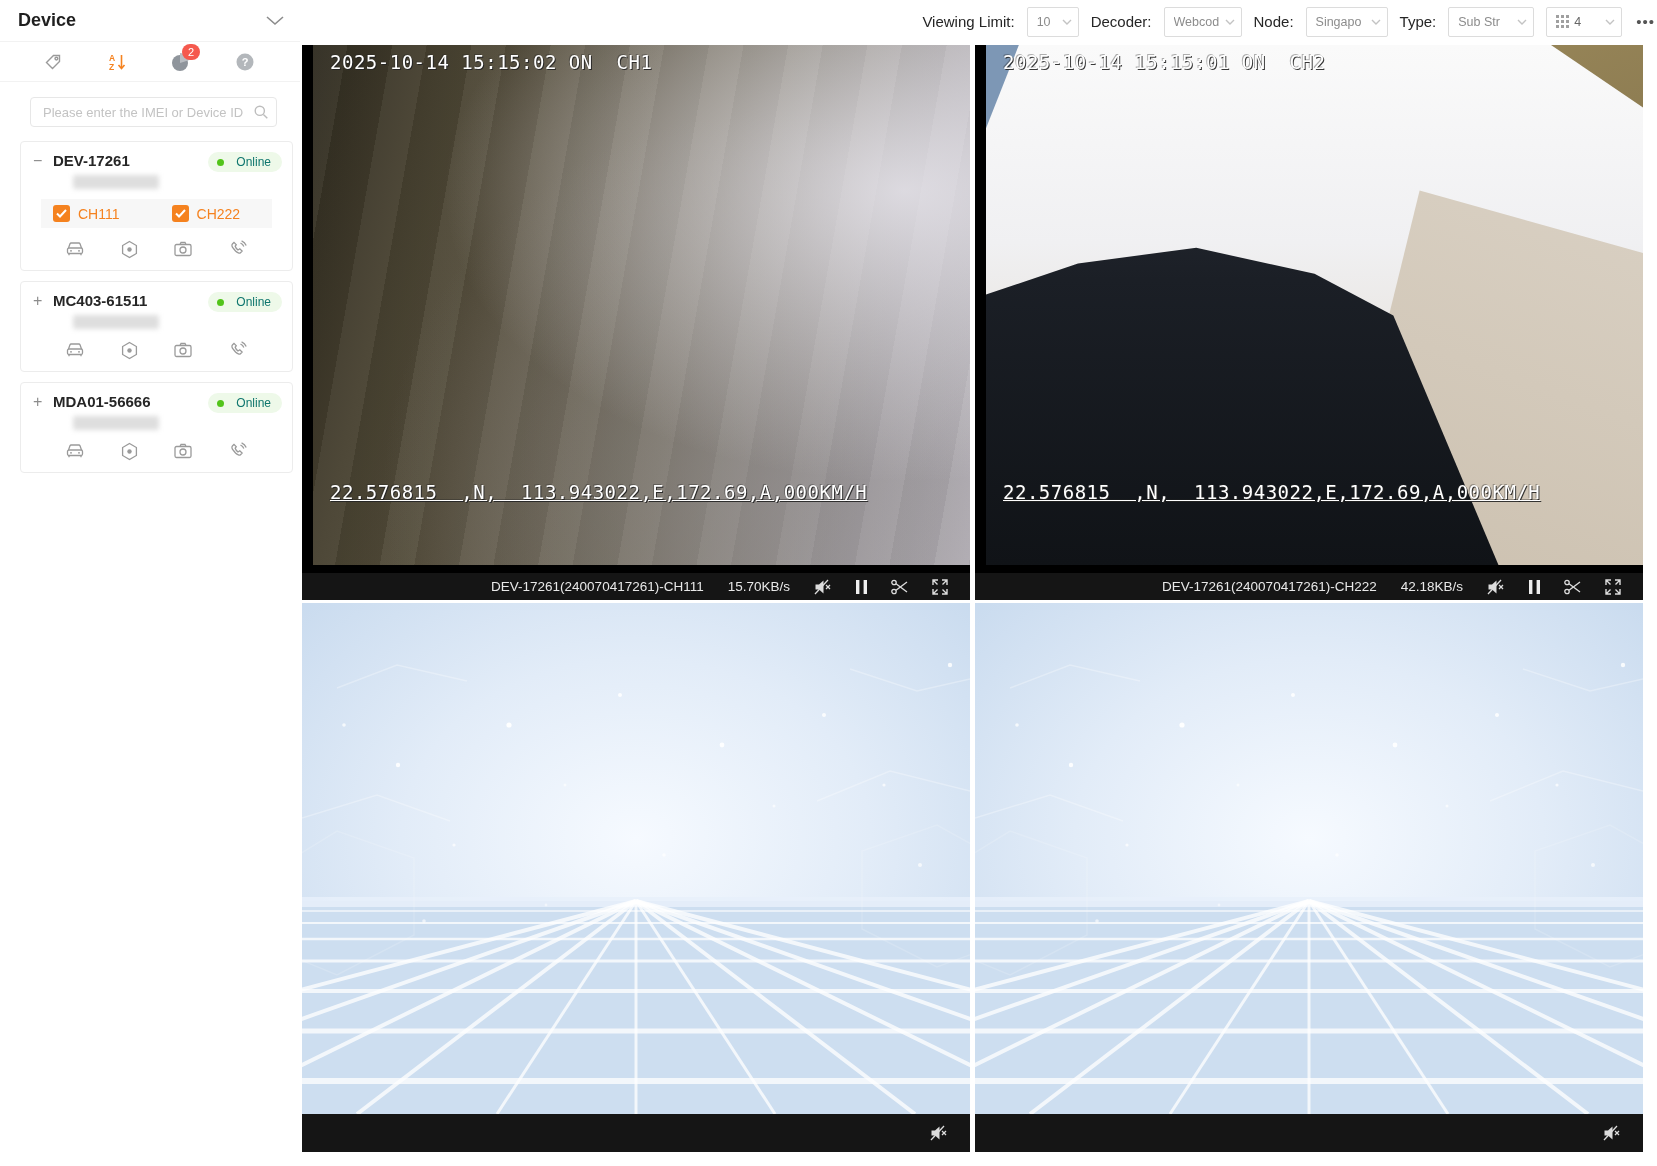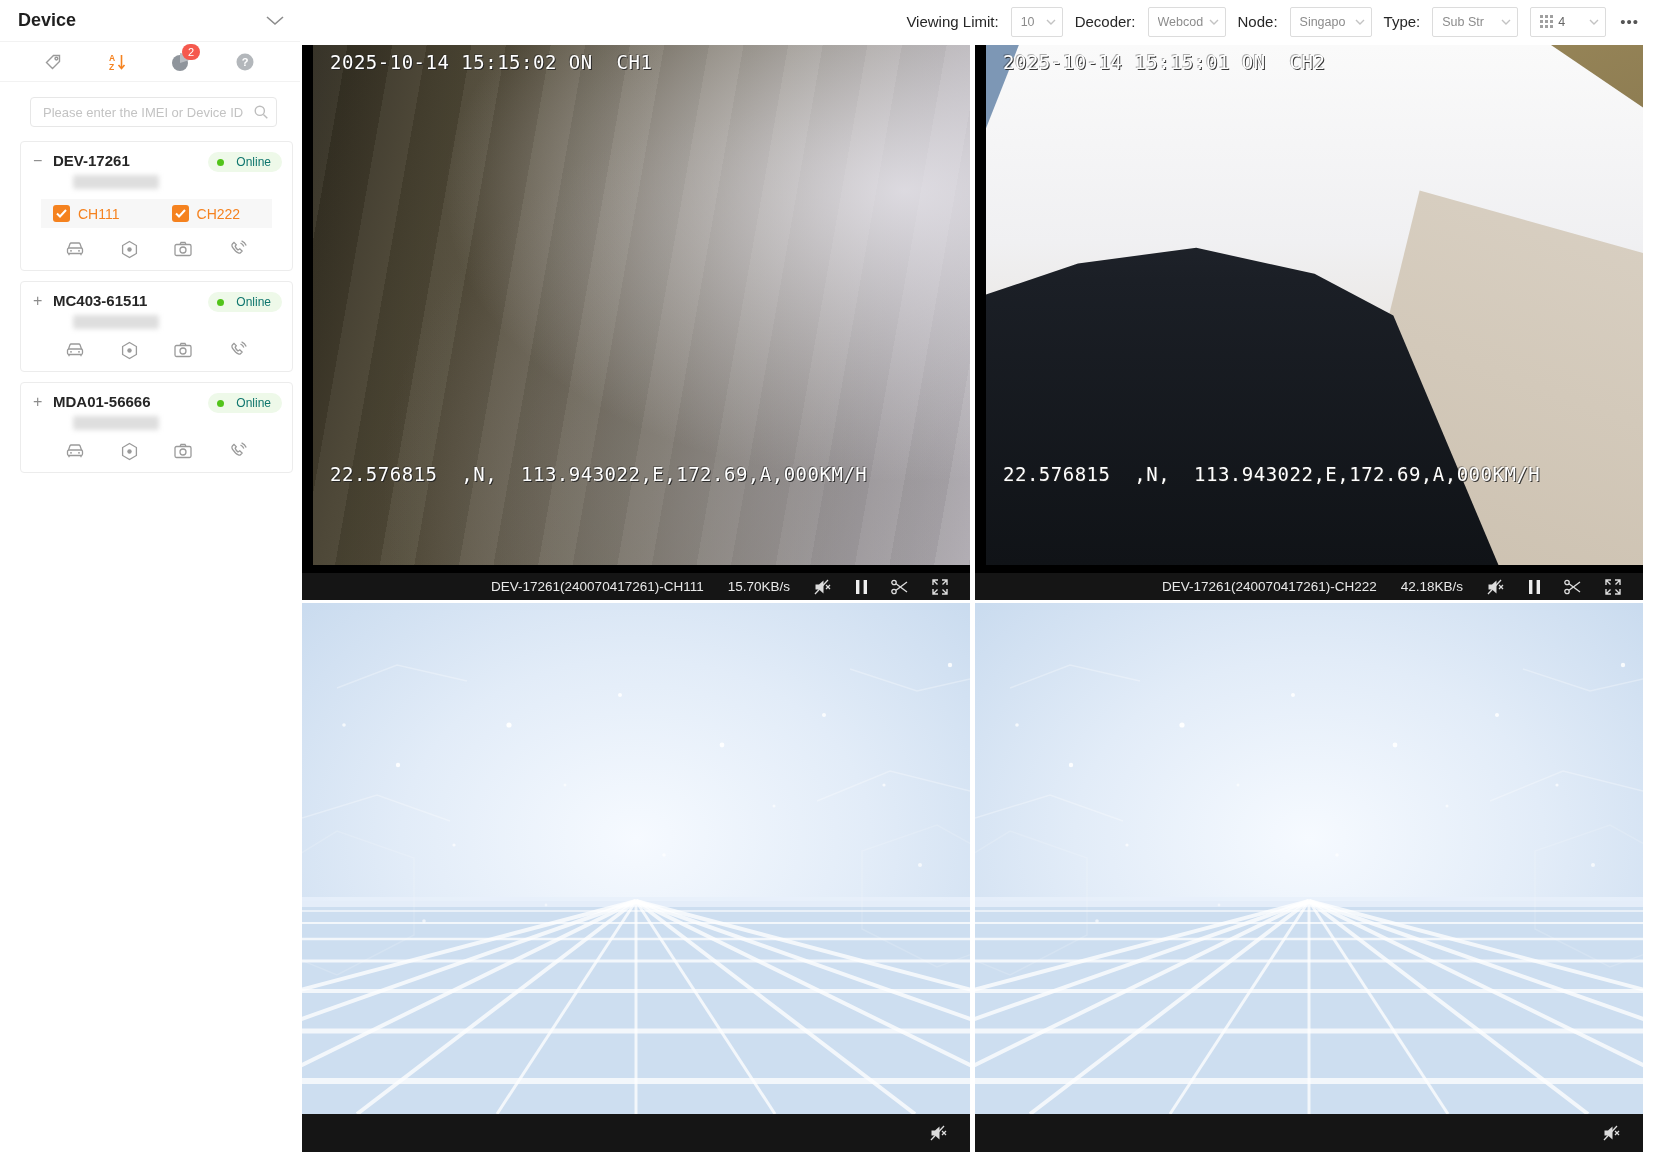--- a/index.html
+++ b/index.html
@@ -32,21 +32,21 @@
   .blurbar { margin: 5px 0 0 20px; width: 86px; height: 14px; background: #dedede; filter: blur(2.5px); border-radius: 2px; }
   .channels { display: flex; align-items: center; gap: 52px; background: #f7f7f7; margin: 10px 10px 0 8px; padding: 6px 12px; }
   .chan { display: flex; align-items: center; gap: 8px; cursor: pointer; }
   .cbx { width: 17px; height: 17px; background: #f5821f; border-radius: 3px; display: flex; align-items: center; justify-content: center; }
   .chan-label { color: #f5821f; font-size: 14px; }
   .actions { display: flex; justify-content: space-between; padding: 11px 34px 3px 32px; }
   .act { cursor: pointer; display: flex; align-items: center; }
 
   
   .toolbar { position: absolute; left: 300px; top: 0; width: 1357px; height: 43px; display: flex;
-    align-items: center; justify-content: flex-end; gap: 12px; padding-right: 16px; background: #fff; }
+    align-items: center; justify-content: flex-end; gap: 12px; padding-right: 0; background: #fff; }
   .tb-label { font-size: 15px; color: #262626; }
   .select { height: 30px; border: 1px solid #dcdcdc; border-radius: 2px; background: #fff; display: flex;
     align-items: center; padding: 0 6px 0 9px; gap: 5px; cursor: pointer; }
   .select .val { font-size: 12.5px; color: #8c8c8c; white-space: nowrap; overflow: hidden; flex: 1; }
   .more { font-size: 15px; color: #555; letter-spacing: 1px; cursor: pointer; padding: 0 2px; }
 
   
   .vgrid { position: absolute; left: 302px; top: 45px; display: grid;
     grid-template-columns: 668px 668px; grid-template-rows: 555px 549px; column-gap: 5px; row-gap: 3px; }
   .cell { position: relative; background: #000; overflow: hidden; cursor: pointer; }
@@ -54,21 +54,21 @@
   .cell.top .vid { bottom: 35px; }
   .cell.bot .vid { bottom: 38px; }
   .bar { position: absolute; left: 0; right: 0; bottom: 0; display: flex; align-items: center;
     justify-content: flex-end; gap: 24px; padding: 0 22px; background: #151515; color: #e8e8e8; font-size: 13.5px; }
   .cell.top .bar { height: 27px; }
   .cell.bot .bar { height: 38px; }
   .bar .bic { cursor: pointer; display: flex; align-items: center; }
   .osd { position: absolute; color: #fff; font-family: "DejaVu Sans Mono", monospace; font-size: 19px;
     letter-spacing: .5px; white-space: pre; text-shadow: 1px 1px 0 rgba(35,35,35,.9), -1px -1px 0 rgba(35,35,35,.35); }
   .osd-top { left: 28px; top: 6px; }
-  .osd-gps { left: 28px; bottom: 80px; }
+  .osd-gps { left: 28px; bottom: 62px; text-decoration: underline; }
 
   
   .feed1 { width: 100%; height: 100%;
     background:
       radial-gradient(ellipse at 90% 28%, rgba(233,231,238,.85), rgba(233,231,238,0) 55%),
       radial-gradient(ellipse at 70% 85%, rgba(150,146,150,.5), rgba(150,146,150,0) 60%),
       repeating-linear-gradient(100deg, rgba(255,255,255,.045) 0 34px, rgba(0,0,0,.05) 34px 78px),
       linear-gradient(103deg, #2e2a1f 0%, #46402f 16%, #564f3d 30%, #665f4e 44%, #767061 57%, #8a857c 70%, #a09c9e 84%, #b7b3ba 100%); }
   
   .feed2 { width: 100%; height: 100%; position: relative;

